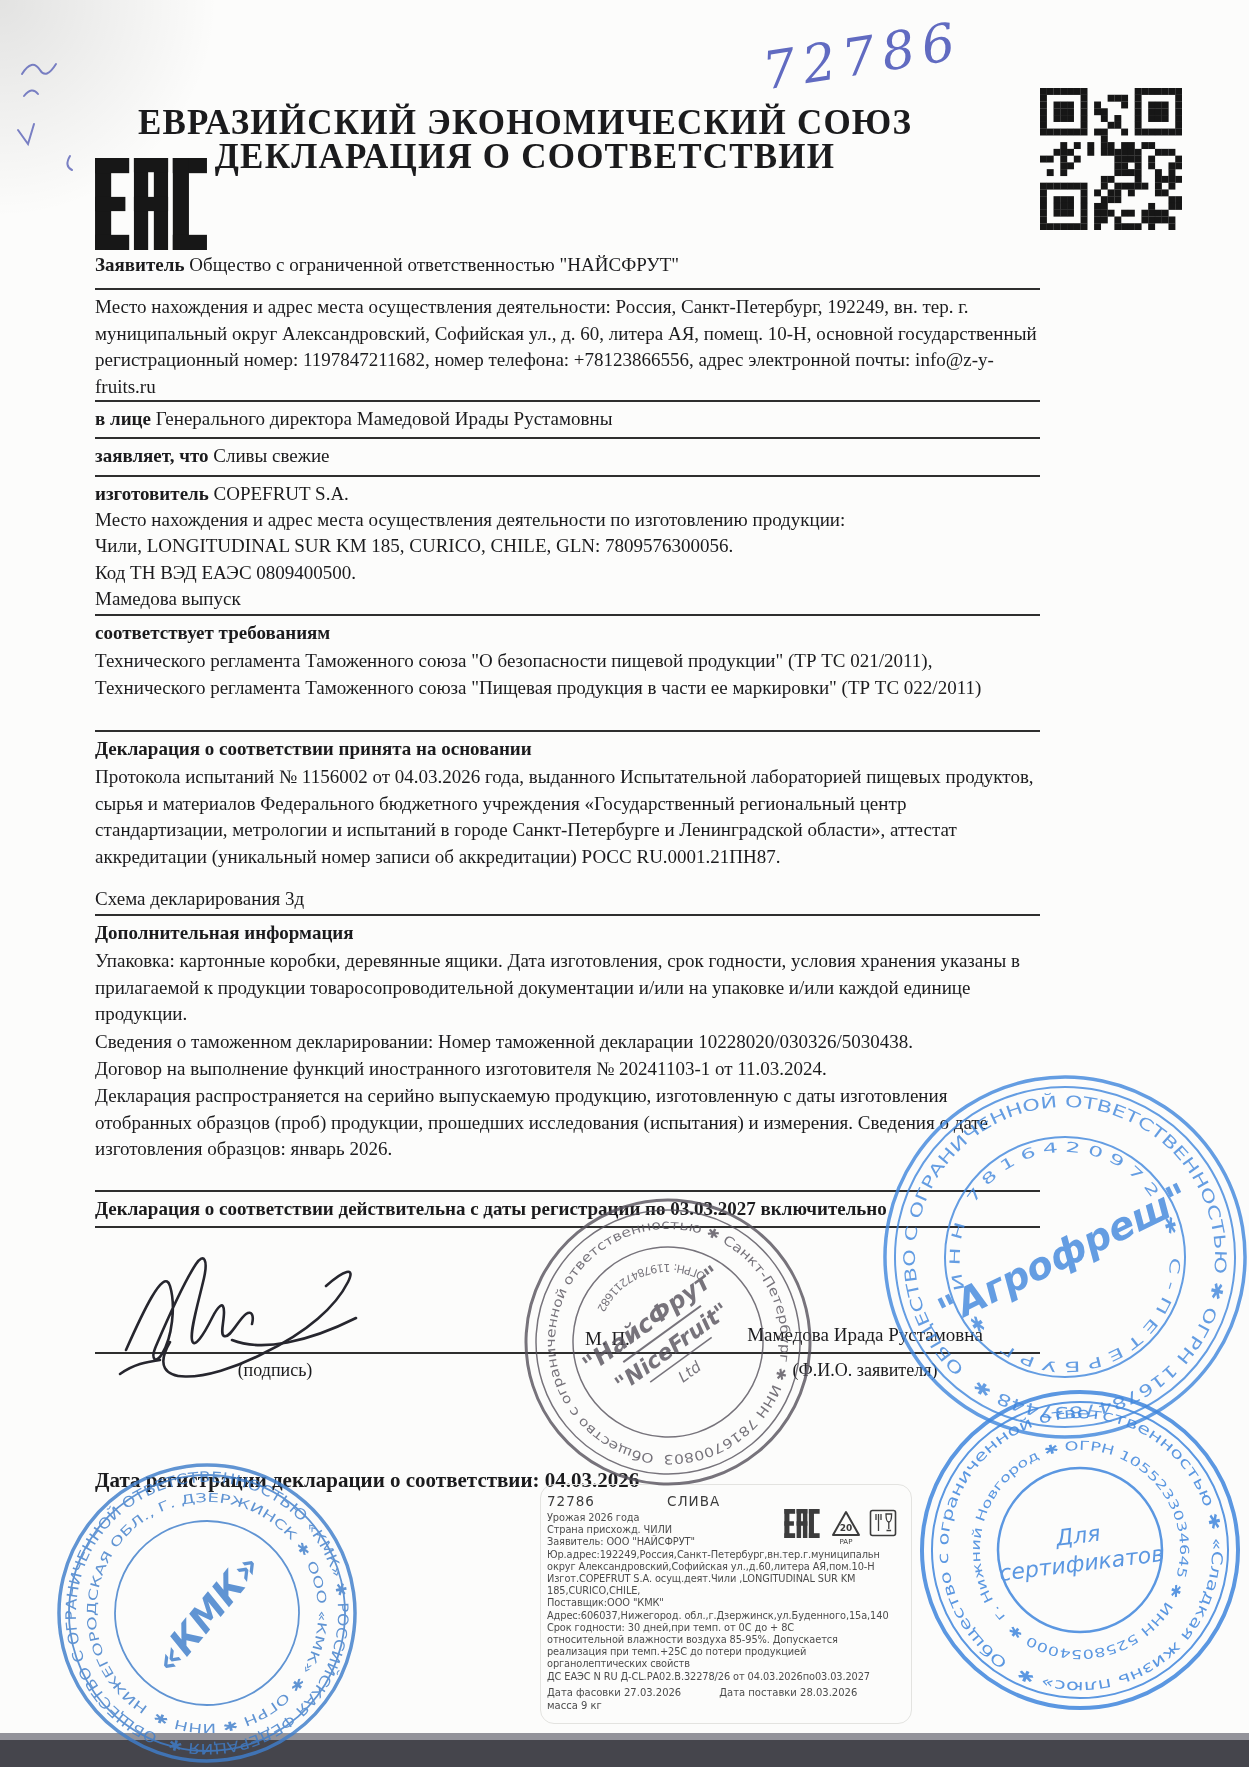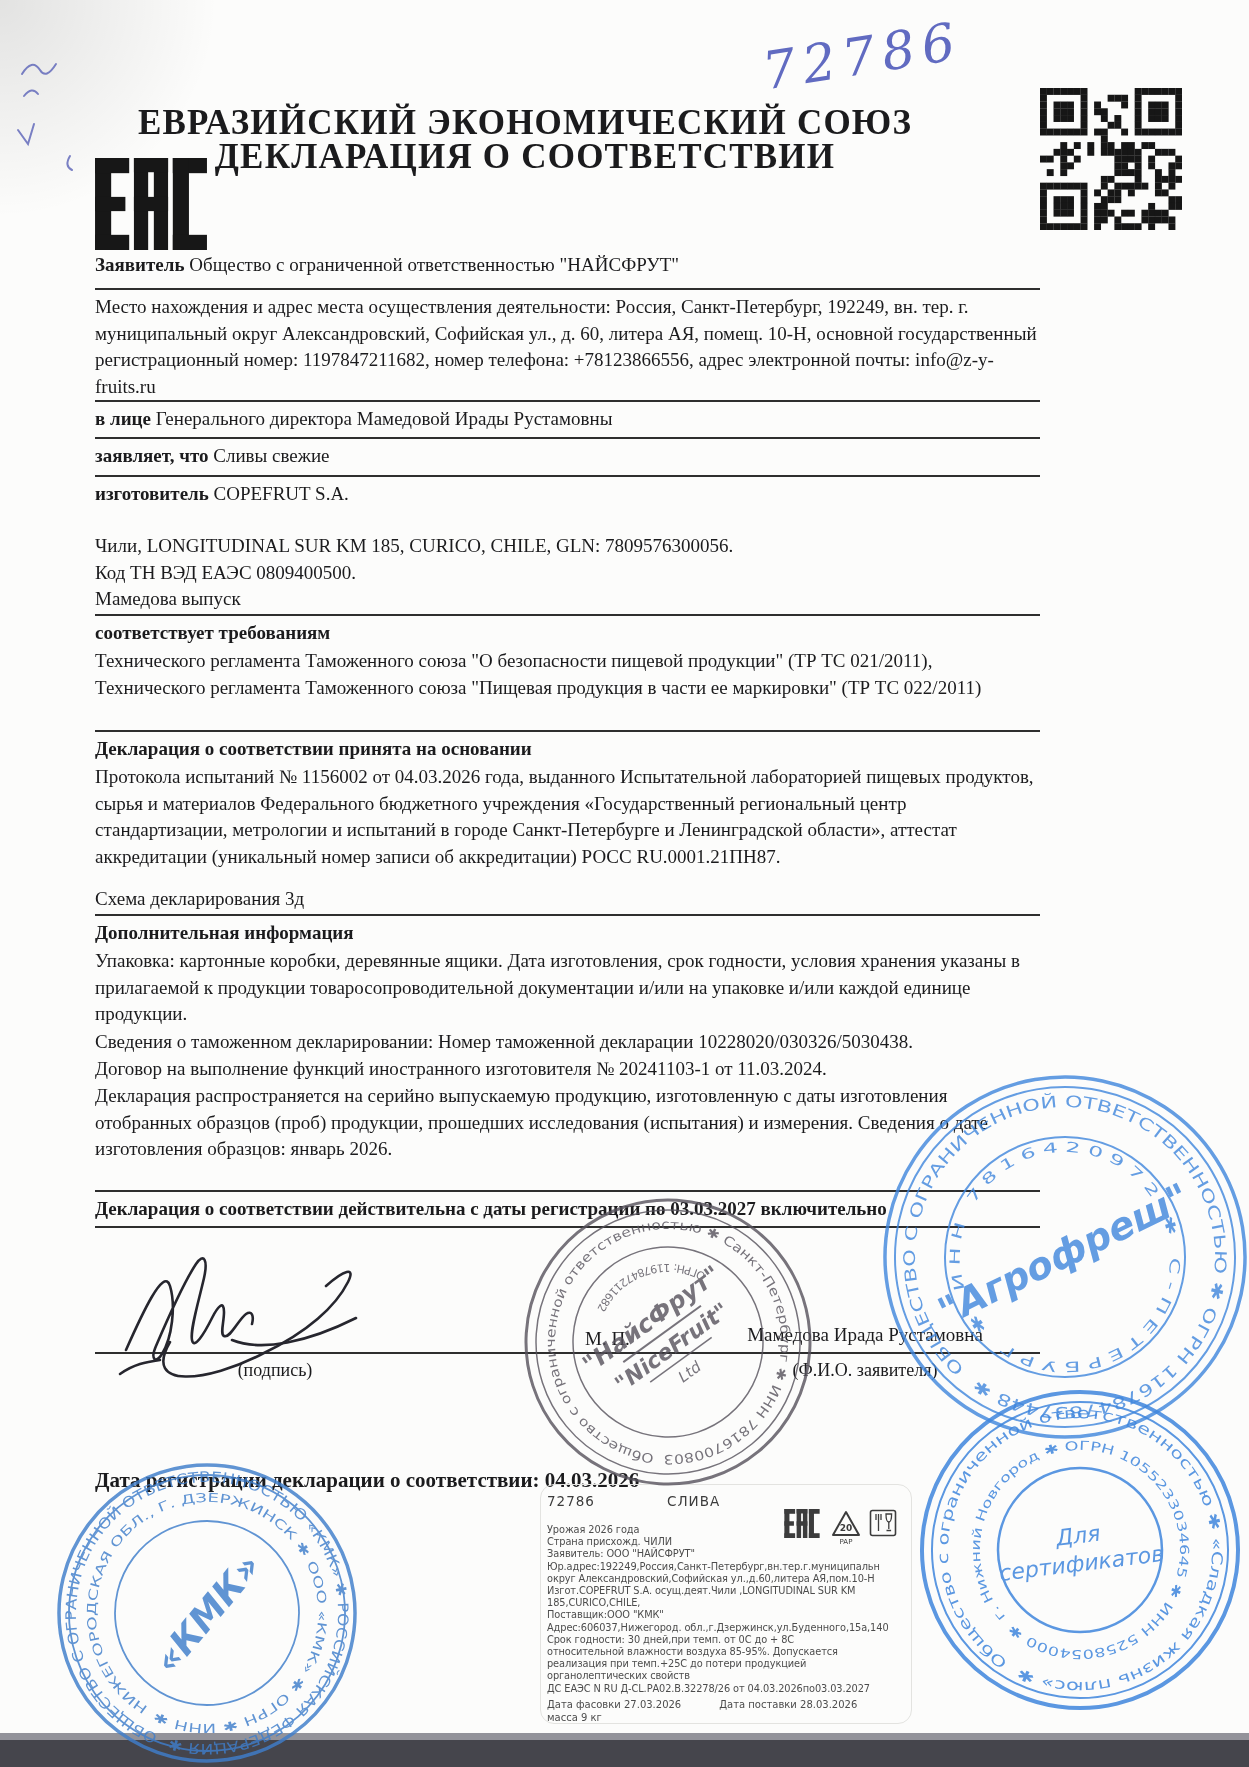--- a/index.html
+++ b/index.html
@@ -15,21 +15,21 @@
   .caption{position:absolute;font-size:18px;text-align:center;}
   .reg{position:absolute;left:95px;width:1000px;font-weight:bold;font-size:21px;}
   .handnum{position:absolute;left:762px;top:26px;font-size:52px;font-style:italic;
         color:#4752b8;transform:rotate(-9deg);letter-spacing:7px;font-family:"DejaVu Serif",serif;opacity:.85;}
   .stamp{position:absolute;pointer-events:none;}
   
   .plabel{position:absolute;left:540px;top:1484px;width:372px;height:240px;
         font-family:"DejaVu Sans",sans-serif;color:#4c4c4c;
         border:1px solid #e3e3e0;border-radius:14px;padding:8px 0 0 6px;box-sizing:border-box;}
   .plabel-head{display:flex;gap:72px;font-size:13.5px;color:#3c3c3c;letter-spacing:1px;}
-  .plabel-lines{margin-top:15px;font-size:9.8px;line-height:12.2px;letter-spacing:-0.1px;white-space:nowrap;}
+  .plabel-lines{margin-top:3px;font-size:9.8px;line-height:12.2px;letter-spacing:-0.1px;white-space:nowrap;}
   .plabel-foot{display:flex;gap:38px;margin-top:4px;font-size:10px;}
   .plabel-mass{font-size:10px;margin-top:2px;}
   .plabel-icons{position:absolute;right:14px;top:24px;display:flex;align-items:flex-start;gap:7px;}
   .bottom-band-light{position:absolute;left:0;top:1733px;width:1249px;height:7px;background:#93939a;}
   .bottom-band{position:absolute;left:0;top:1740px;width:1249px;height:27px;background:#45454c;}
   svg text{font-family:"DejaVu Sans",sans-serif;}
 </style>
 </head>
 <body>
 
@@ -306,20 +306,21 @@
   <div class="doc" style="top:443px">
     <span class="b">заявляет, что</span>
     <span>Сливы свежие</span>
   </div>
   <div class="rule" style="top:475px"></div>
 
   <div class="doc" style="top:481px">
     <span class="b">изготовитель</span>
     <span>COPEFRUT S.A.</span>
   </div>
+  <div class="doc" style="top:507px">Место нахождения и адрес места осуществления деятельности по изготовлению продукции:</div>
   <div class="doc" style="top:533px">Чили, LONGITUDINAL SUR KM 185, CURICO, CHILE, GLN: 7809576300056.</div>
   <div class="doc" style="top:560px">Код ТН ВЭД ЕАЭС 0809400500.</div>
   <div class="doc" style="top:586px">Мамедова выпуск</div>
   <div class="rule" style="top:614px"></div>
 
   <div class="doc b" style="top:620px">соответствует требованиям</div>
   <div class="doc" style="top:648px">Технического регламента Таможенного союза "О безопасности пищевой продукции" (ТР ТС 021/2011), Технического регламента Таможенного союза "Пищевая продукция в части ее маркировки" (ТР ТС 022/2011)</div>
   <div class="rule" style="top:730px"></div>
 
   <div class="doc b" style="top:736px">Декларация о соответствии принята на основании</div>

